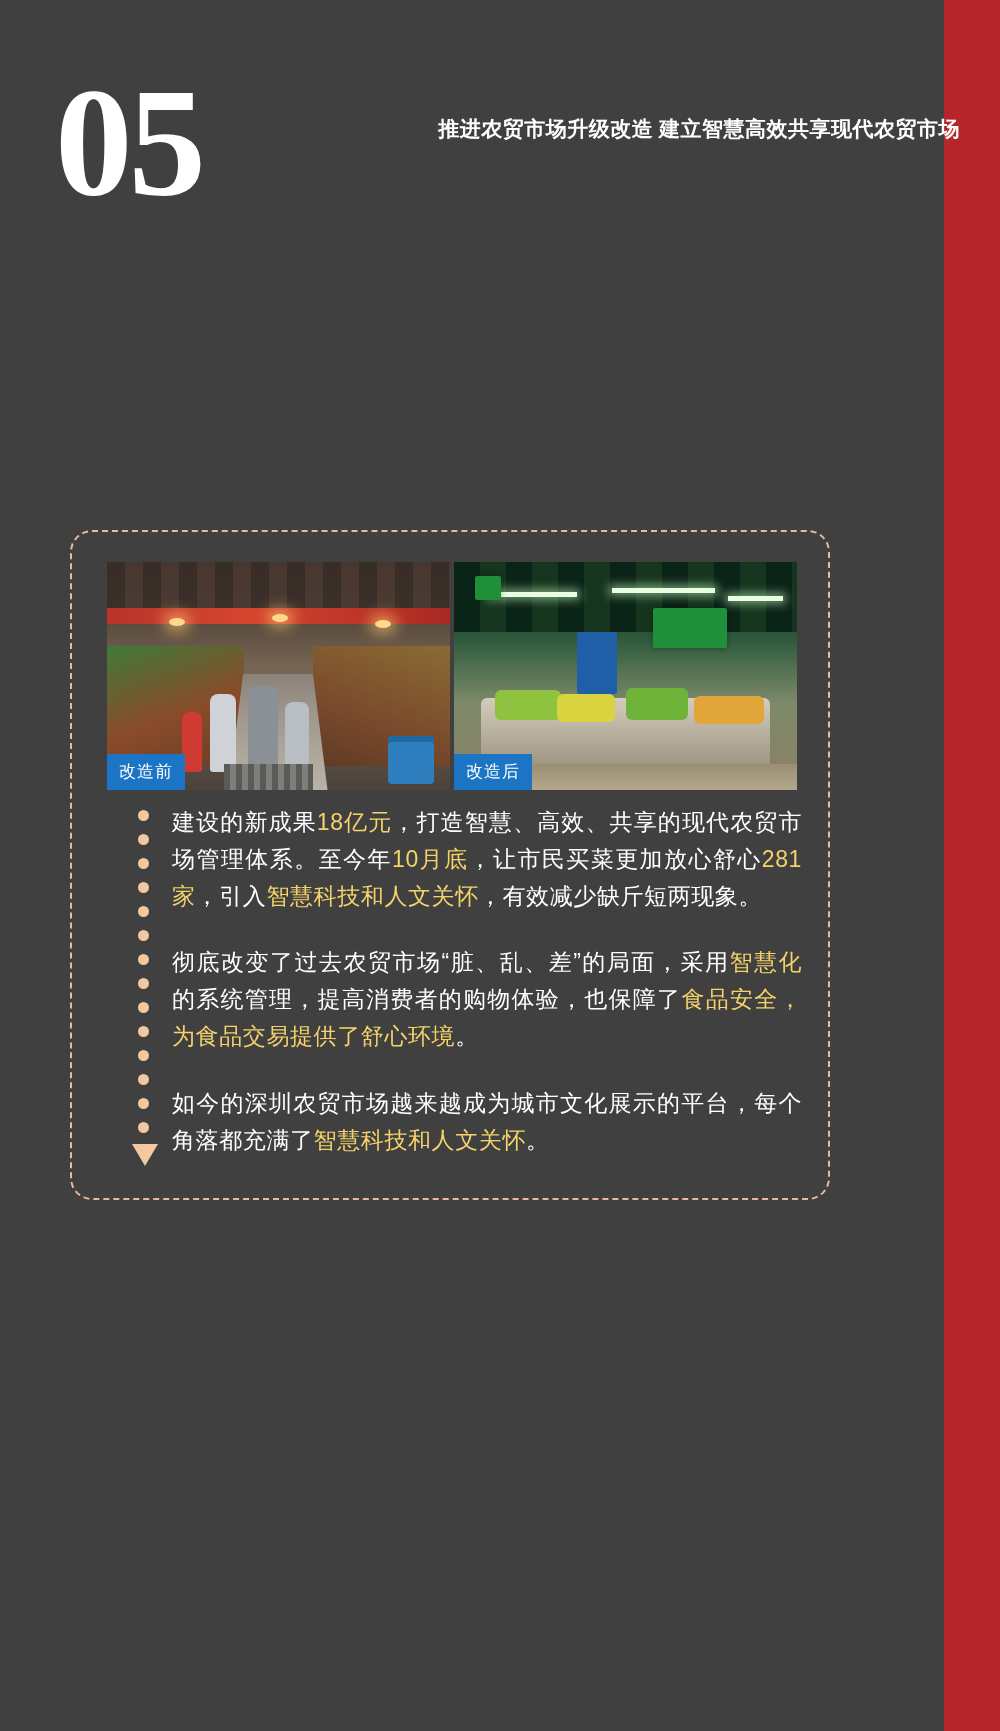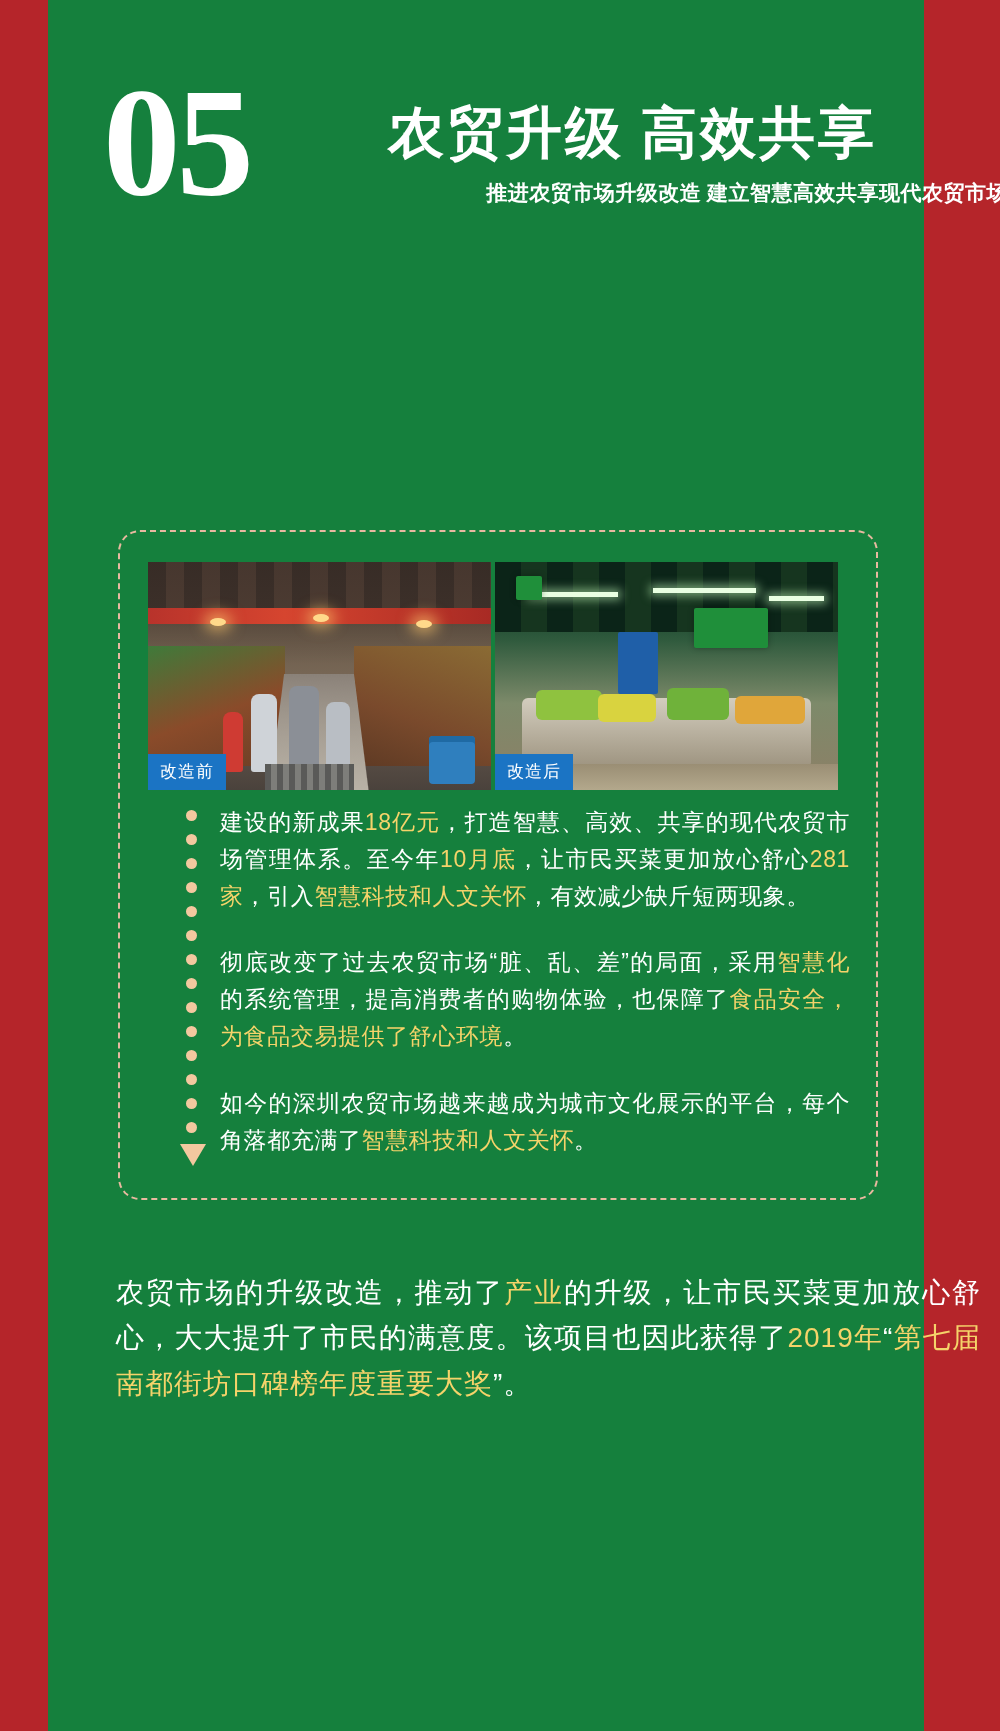--- a/index.html
+++ b/index.html
@@ -9,25 +9,24 @@
   body {
     width: 1000px;
     height: 1731px;
     background: #b5252a;
     font-family: "Liberation Sans", sans-serif;
     overflow: hidden;
     position: relative;
   }
   .page {
     position: relative;
-    width: 876px;
+    width: 944px;
     height: 1731px;
-    background: #15803d;
+    background: #404040;
     box-sizing: border-box;
-    margin-left: 48px;
   }
 
   
   .header {
     position: absolute;
     left: 55px;
     top: 85px;
     width: 900px;
     height: 180px;
   }
@@ -91,21 +90,21 @@
     top: 530px;
     width: 760px;
     height: 670px;
     border: 2px dashed #e9b9a0;
     border-radius: 22px;
     box-sizing: border-box;
   }
 
   .photo-row {
     position: absolute;
-    left: 28px;
+    left: 35px;
     top: 30px;
     width: 690px;
     height: 228px;
     display: flex;
     gap: 4px;
     align-items: center;
   }
   .photo {
     position: relative;
     width: 50%;
@@ -257,21 +256,20 @@
   }
 </style>
 </head>
 <body>
 
 <div class="page">
 
   <div class="header">
     <div class="big-number">05</div>
     <div class="title-block">
-      <div class="main-title">农贸升级  高效共享</div>
       <div class="sub-title">推进农贸市场升级改造  建立智慧高效共享现代农贸市场</div>
     </div>
   </div>
 
 
   <div class="card">
 
     <div class="photo-row">
 
       <div class="photo pa">
@@ -328,17 +326,14 @@
       <div class="tl-arrow"></div>
     </div>
 
     <div class="card-body" id="card-body">
         <div class="cp"><span>建设的新成果</span><span class="hl">18亿元</span><span>，打造智慧、高效、共享的现代农贸市场管理体系。至今年</span><span class="hl">10月底</span><span>，让市民买菜更加放心舒心</span><span class="hl">281家</span><span>，引入</span><span class="hl">智慧科技和人文关怀</span><span>，有效减少缺斤短两现象。</span></div>
         <div class="cp"><span>彻底改变了过去农贸市场“脏、乱、差”的局面，采用</span><span class="hl">智慧化</span><span>的系统管理，提高消费者的购物体验，也保障了</span><span class="hl">食品安全，为食品交易提供了舒心环境</span><span>。</span></div>
         <div class="cp"><span>如今的深圳农贸市场越来越成为城市文化展示的平台，每个角落都充满了</span><span class="hl">智慧科技和人文关怀</span><span>。</span></div>
       </div>
   </div>
 
-  <div class="closing">
-    <span>农贸市场的升级改造，推动了</span><span class="hl">产业</span><span>的升级，让市民买菜更加放心舒心，大大提升了市民的满意度。该项目也因此获得了</span><span class="hl">2019年</span><span>“</span><span class="hl">第七届南都街坊口碑榜年度重要大奖</span><span>”。</span>
-  </div>
 
 </div>
 
 </body></html>

